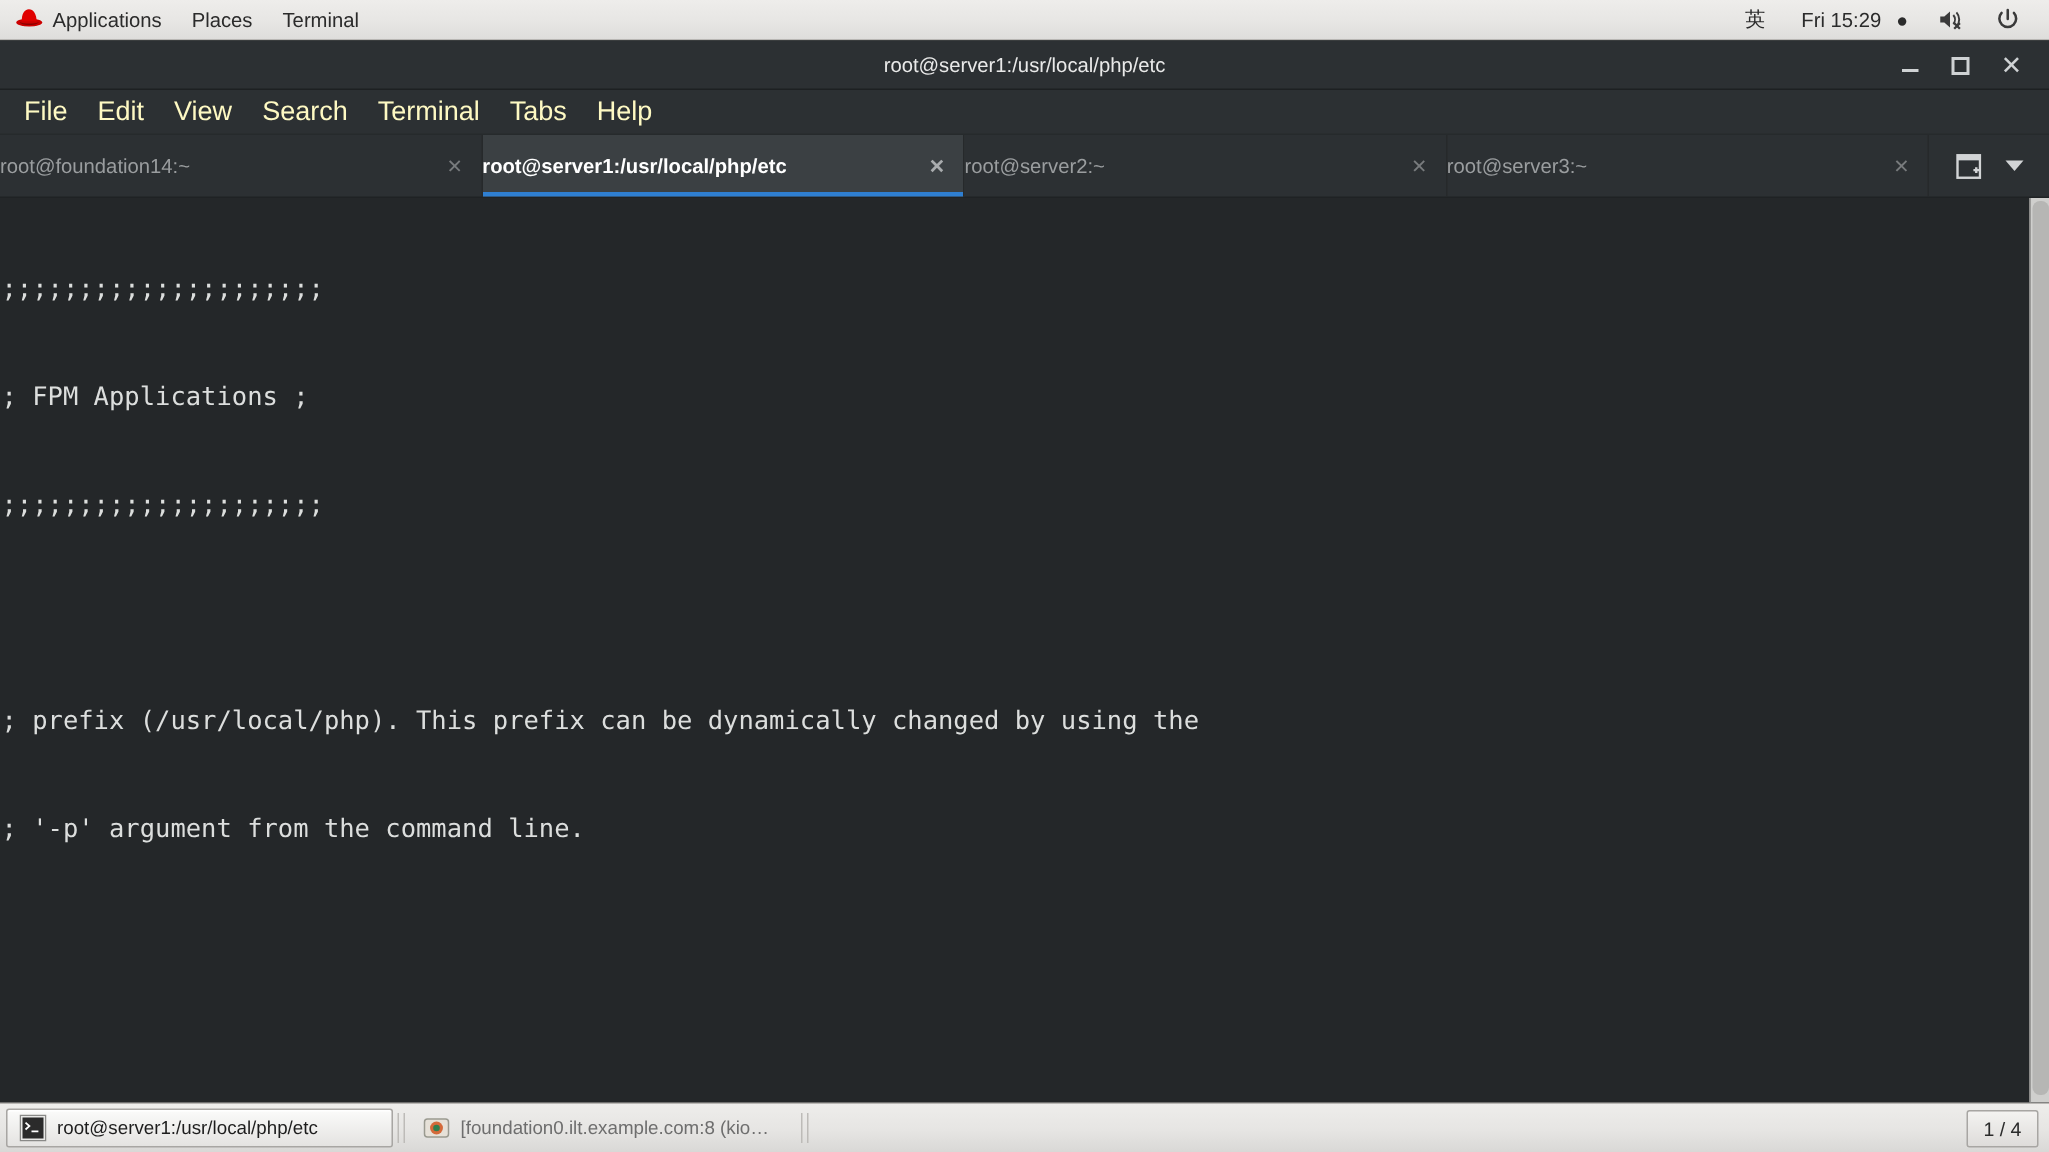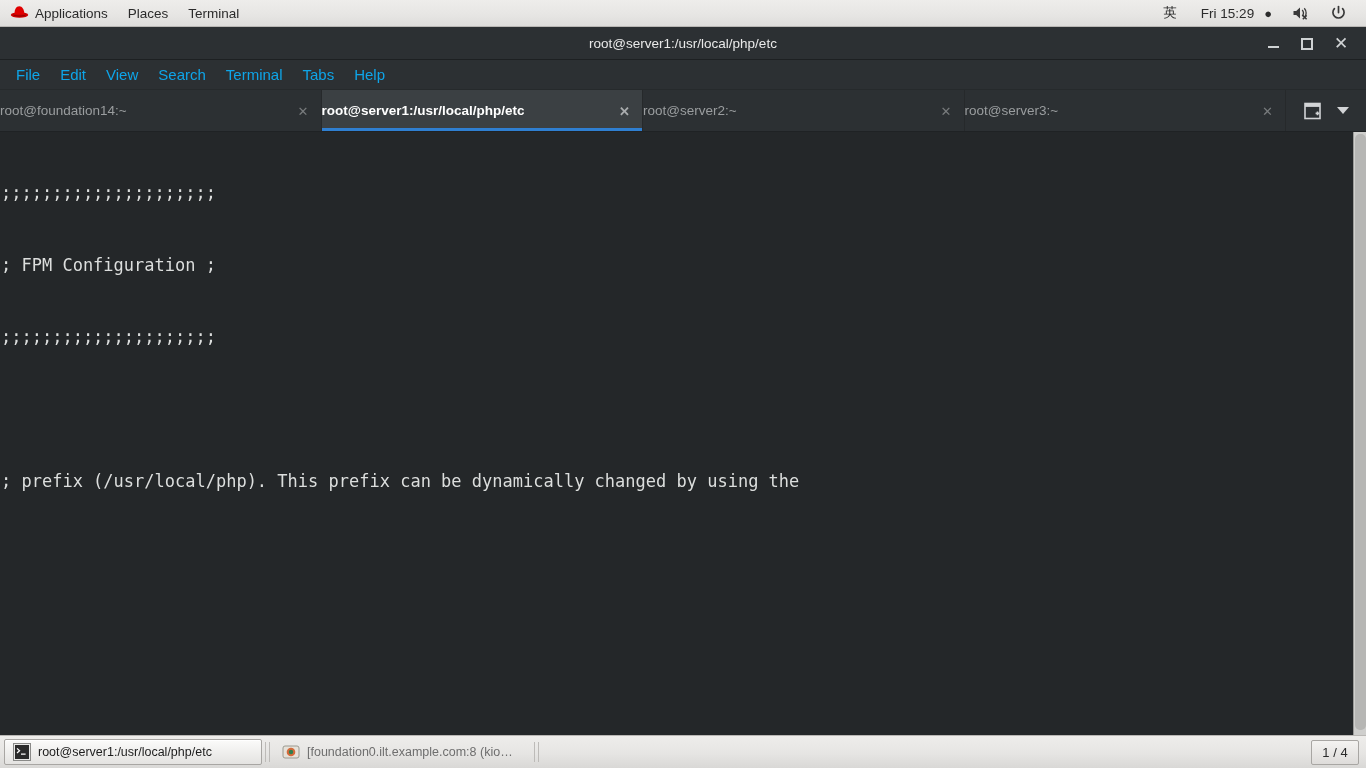--- a/index.html
+++ b/index.html
@@ -63,21 +63,21 @@
   #menubar {
     height: 30px; width: 100%;
     background: #2c3033;
     display: flex; align-items: center;
     padding-left: 6px;
     border-bottom: 1px solid #262a2c;
   }
   .menu-item {
     padding: 0 10px; height: 30px;
     display: flex; align-items: center;
-    font-size: 15px; color: #0ea5e9;
+    font-size: 18px; color: #fef9c3;
   }
 
   
   #tabbar {
     height: 42px; width: 100%;
     background: #2c3033;
     display: flex; align-items: stretch;
     border-bottom: 1px solid #1f2224;
   }
   .tab {
@@ -291,24 +291,25 @@
           <path d="M11.6 11.4 H15.4 M13.5 9.5 V13.3" stroke="#d2d4d6" stroke-width="1.6"></path>
         </svg>
       </span>
       <span class="caret-down"></span>
     </div>
   </div>
 
   <div id="term-body">
     <div id="term-text">
       <div class="tline">;;;;;;;;;;;;;;;;;;;;;</div>
-      <div class="tline">; FPM Configuration ;</div>
+      <div class="tline">; FPM Applications ;</div>
       <div class="tline">;;;;;;;;;;;;;;;;;;;;;</div>
       <div class="tline"></div>
       <div class="tline">; prefix (/usr/local/php). This prefix can be dynamically changed by using the</div>
+      <div class="tline">; '-p' argument from the command line.</div>
       <div class="tline"></div>
       
       
       
       
       
       
       
       
       

